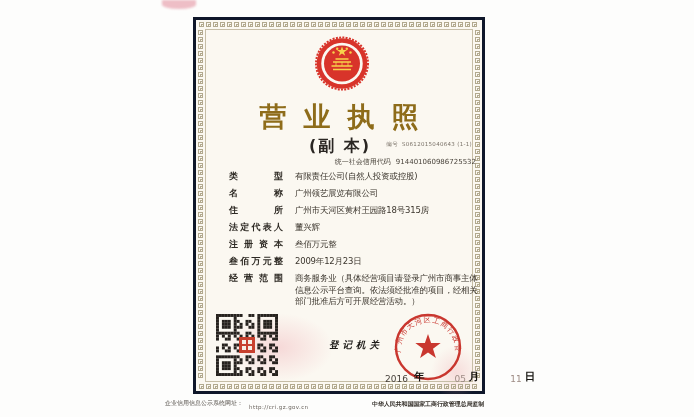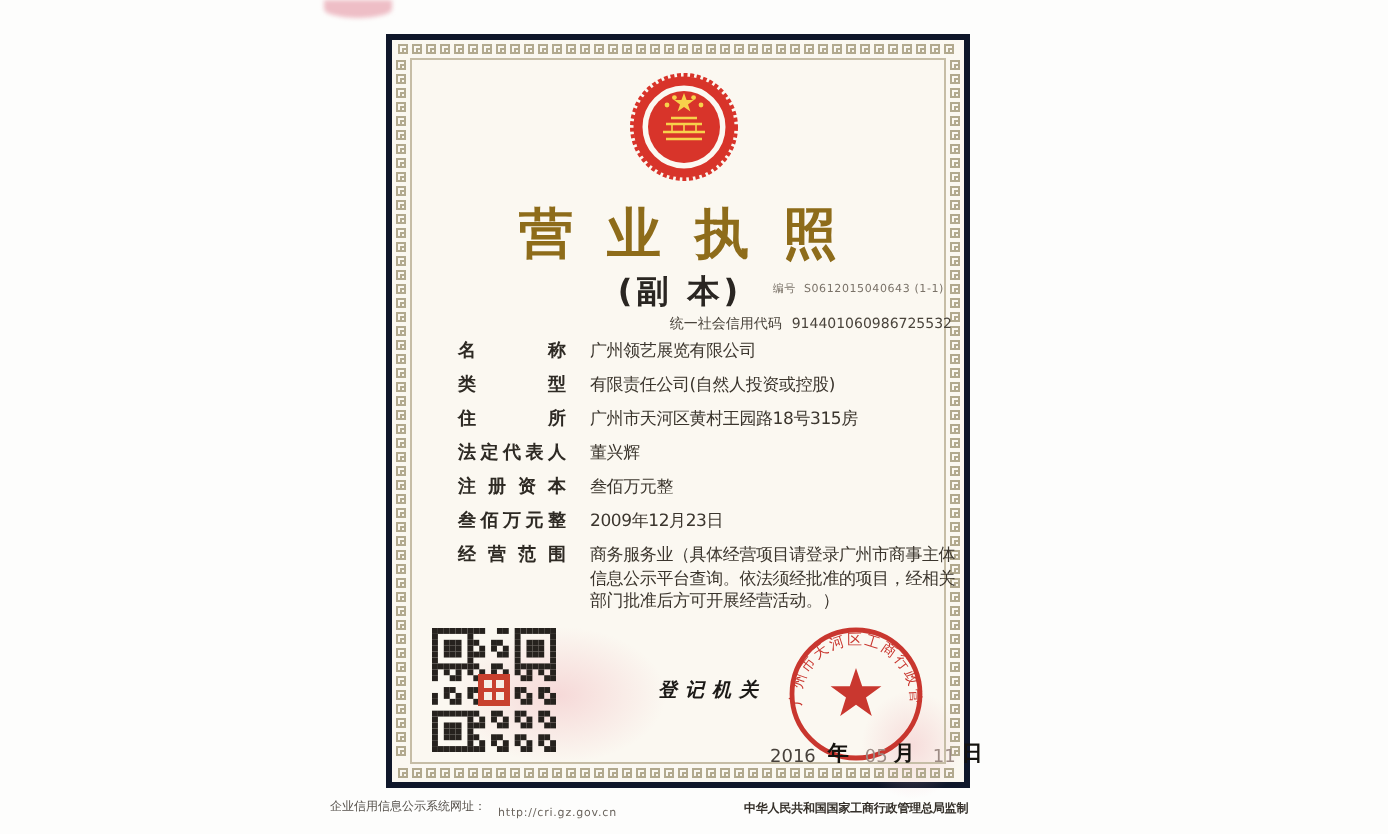--- a/index.html
+++ b/index.html
@@ -61,21 +61,21 @@
   .qr-logo-in::after  { content:""; position:absolute; top:4px; left:0; height:2px; width:10px; background:#c8402e; }
 
   .reg-label { position:absolute; left:133px; top:319px; font-size:9.5px; font-weight:bold;
     color:#1c1a17; letter-spacing:4px; white-space:nowrap;font-style:italic; }
 
   .seal { position:absolute; left:196px; top:291px; width:72px; height:72px; opacity:.92; }
 
   .date-line { position:absolute; left:189px; top:350px; display:flex; align-items:flex-end;
     white-space:nowrap; }
   .date-num { font-size:9px; color:#47413b; }
-  .date-num.faint { color:#9d8b84; }
+  .date-num.faint { color:#9d8b84;margin-left:22px; }
   .date-unit { font-size:10.5px; font-weight:bold; color:#15130f; }
   .g6 { width:6px; } .g8 { width:8px; } .g3 { width:3px; } .g9 { width:9px; }
 
   .footer-left { position:absolute; left:165px; top:399px; font-size:6px; color:#55504a; }
   .footer-url { position:absolute; left:249px; top:404px; font-size:5.5px; color:#6b655e;
     letter-spacing:.4px; }
   .footer-right { position:absolute; left:372px; top:400px; font-size:6px; font-weight:600;
     color:#35302a; letter-spacing:-.1px; }
 </style>
 </head>
@@ -299,26 +299,26 @@
     <div class="serial-line">
       <span class="lab">编号</span><span>S0612015040643</span>
       <span>(1-1)</span>
     </div>
     <div class="credit-line">
       <span class="lab">统一社会信用代码</span><span>914401060986725532</span>
     </div>
 
     <div class="fields">
       <div class="frow">
+        <div class="flabel">类型</div>
+        <div class="fvalue">有限责任公司(自然人投资或控股)</div>
+      </div>
+      <div class="frow">
         <div class="flabel">名称</div>
         <div class="fvalue">广州领艺展览有限公司</div>
-      </div>
-      <div class="frow">
-        <div class="flabel">类型</div>
-        <div class="fvalue">有限责任公司(自然人投资或控股)</div>
       </div>
       <div class="frow">
         <div class="flabel">住所</div>
         <div class="fvalue">广州市天河区黄村王园路18号315房</div>
       </div>
       <div class="frow">
         <div class="flabel">法定代表人</div>
         <div class="fvalue">董兴辉</div>
       </div>
       <div class="frow">

